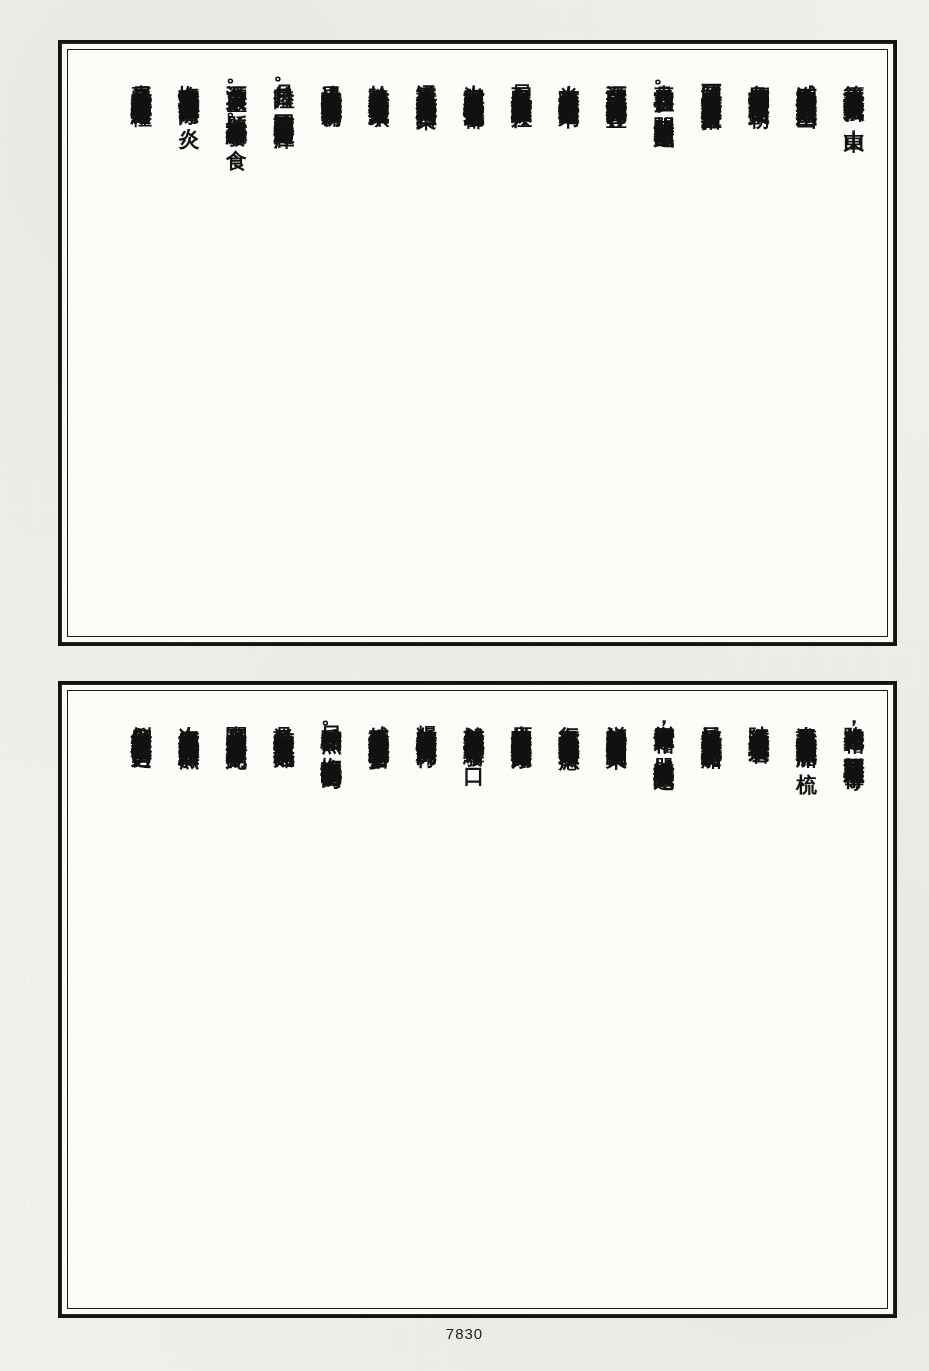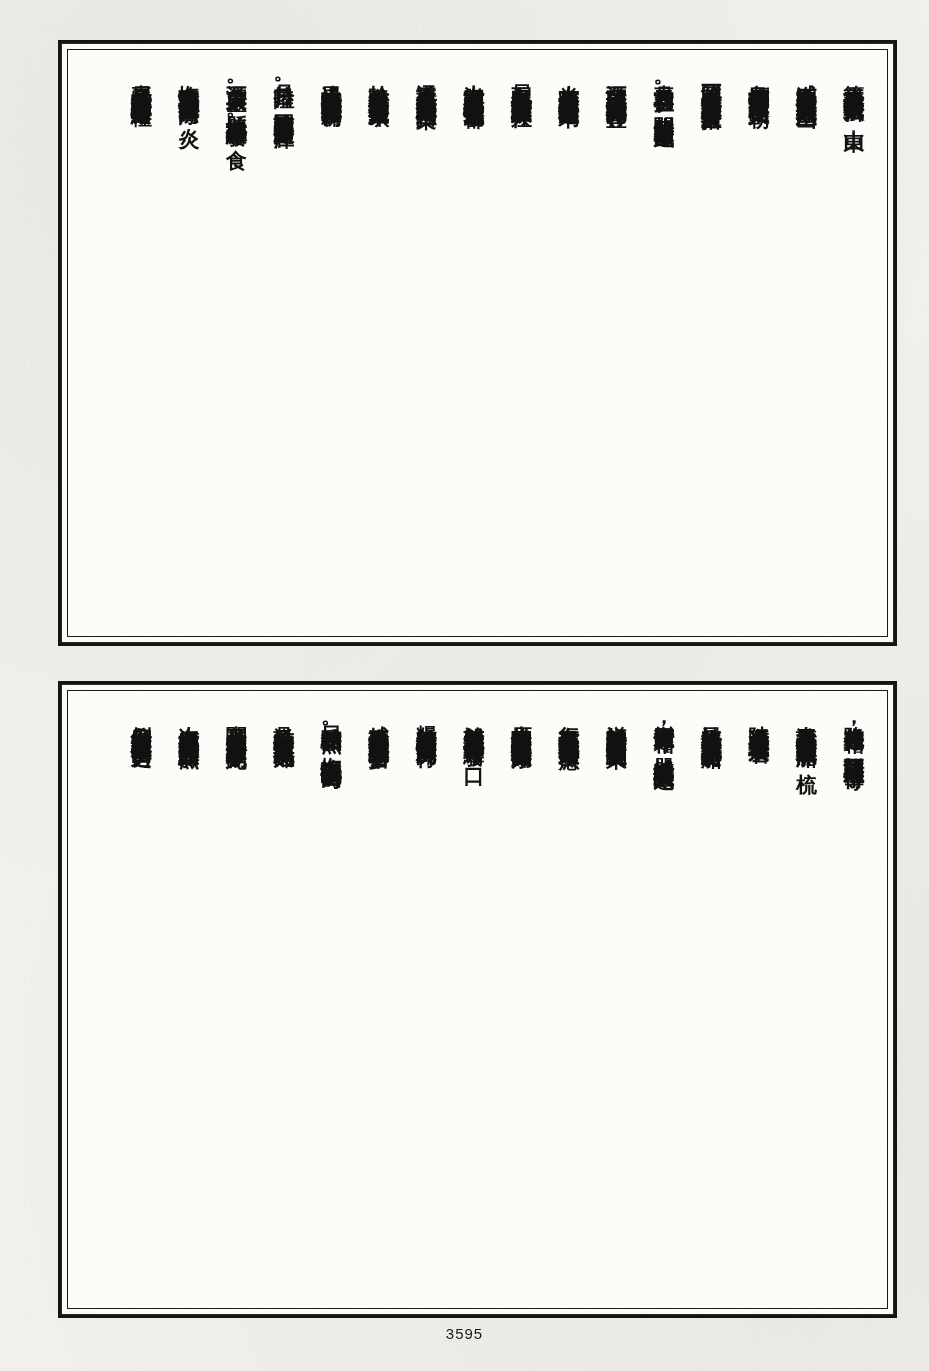--- a/index.html
+++ b/index.html
@@ -161,16 +161,16 @@
         <div class="col">貳拾壹年捷月貳拾玖日護至闊省參拾</div>
         <div class="col">日妥棟館駟照。撫恤譯訊供情由籌司</div>
         <div class="col">具詳飭承辦查舊案琉球遣送囚地難民</div>
         <div class="col">來閩者加賞部通事等假紗布足事物此</div>
         <div class="col">次自應循照辦理仍將夷人妥頻館驛照</div>
         <div class="col">例分別日給蔬薪塩菜口糧四國之日另</div>
       </div>
     </div>
   </div>
 
-  <div class="page-number">3595</div>
+  <div class="page-number">7830</div>
 
   <div class="speckle"></div>
 </div>
 
 </body></html>

